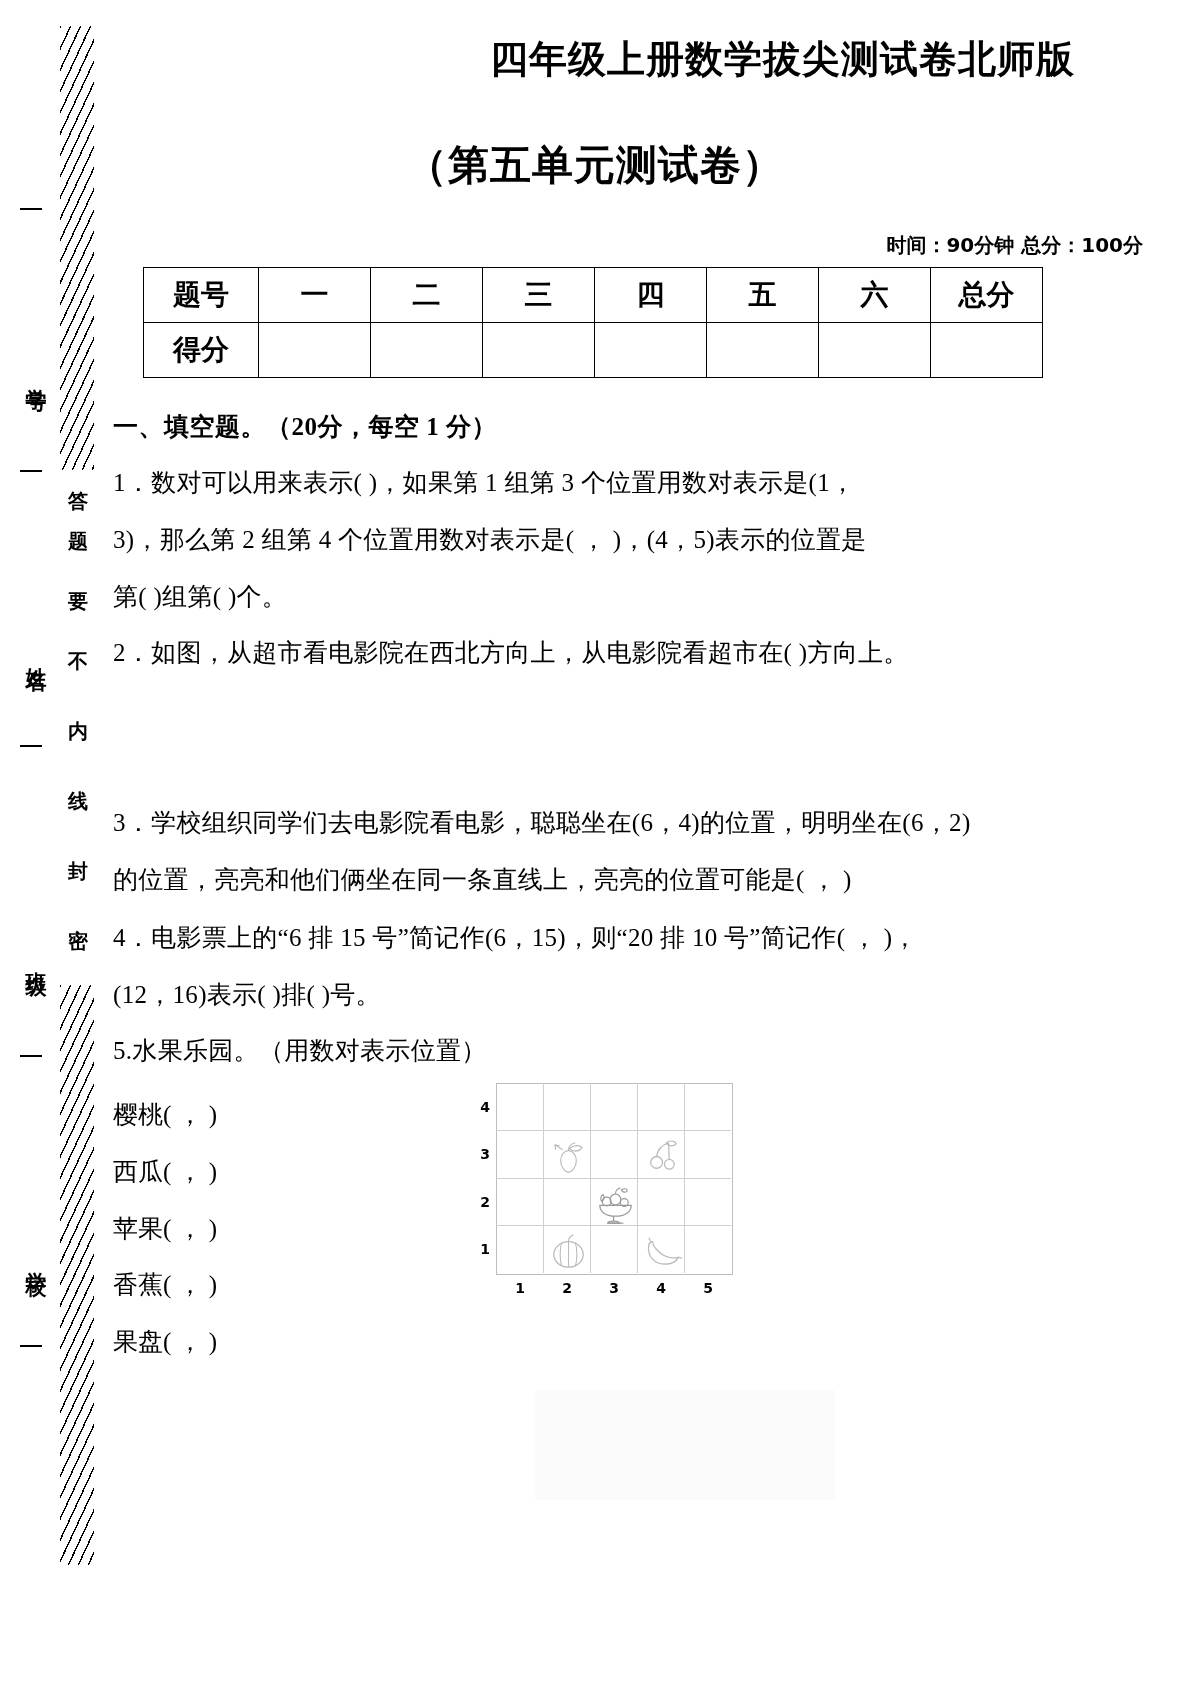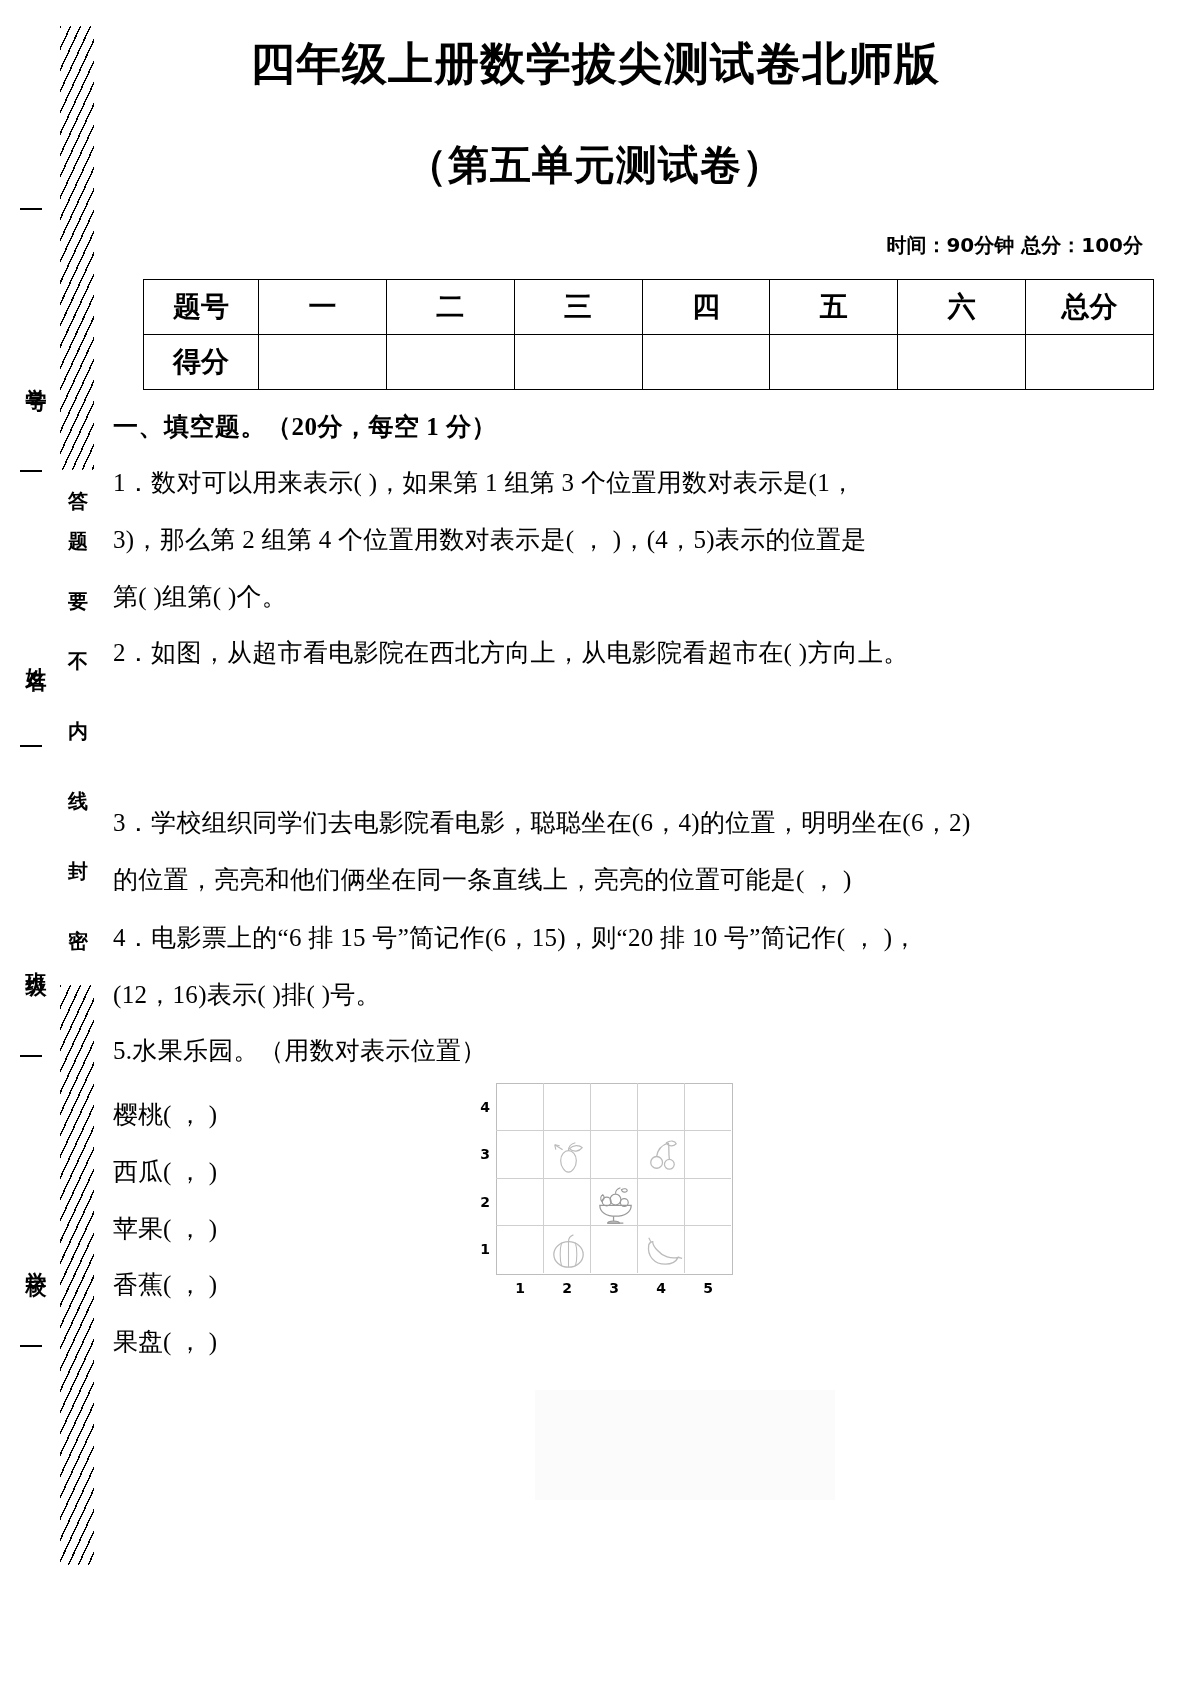--- a/index.html
+++ b/index.html
@@ -38,39 +38,39 @@
     position:absolute;left:4px;width:28px;
     font-size:20px;font-weight:bold;text-align:center;
     font-family:"Liberation Serif","DejaVu Serif",serif;
   }
 
   
   .body{position:absolute;left:105px;top:0;width:1086px;height:1684px;}
 
   .title{
     position:absolute;left:10px;top:38px;width:960px;
-    text-align:center;font-size:45px;font-weight:bold;
+    text-align:right;font-size:38px;font-weight:bold;
     font-family:"DejaVu Sans","Liberation Sans",sans-serif;
     letter-spacing:1px;line-height:1.15;
   }
   .subtitle{
     position:absolute;left:10px;top:138px;width:960px;
     text-align:center;font-size:41px;font-weight:bold;
     font-family:"DejaVu Sans","Liberation Sans",sans-serif;
     letter-spacing:1px;
   }
   .meta{
     position:absolute;right:48px;top:232px;
     font-size:20px;font-weight:bold;
     font-family:"DejaVu Sans","Liberation Sans",sans-serif;
   }
 
   table.score{
-    position:absolute;left:38px;top:267px;width:1011px;
-    border-collapse:collapse;table-layout:fixed;margin-top:12px;
+    position:absolute;left:38px;top:267px;width:900px;
+    border-collapse:collapse;table-layout:fixed;
   }
   table.score td{
     border:1.6px solid #000;height:52px;text-align:center;
     font-size:28px;font-weight:bold;
     font-family:"Liberation Serif","DejaVu Serif",serif;
   }
   table.score td.hd{width:112px;}
 
   .qblock{position:absolute;left:0;width:1086px;}
   .sec-title{

